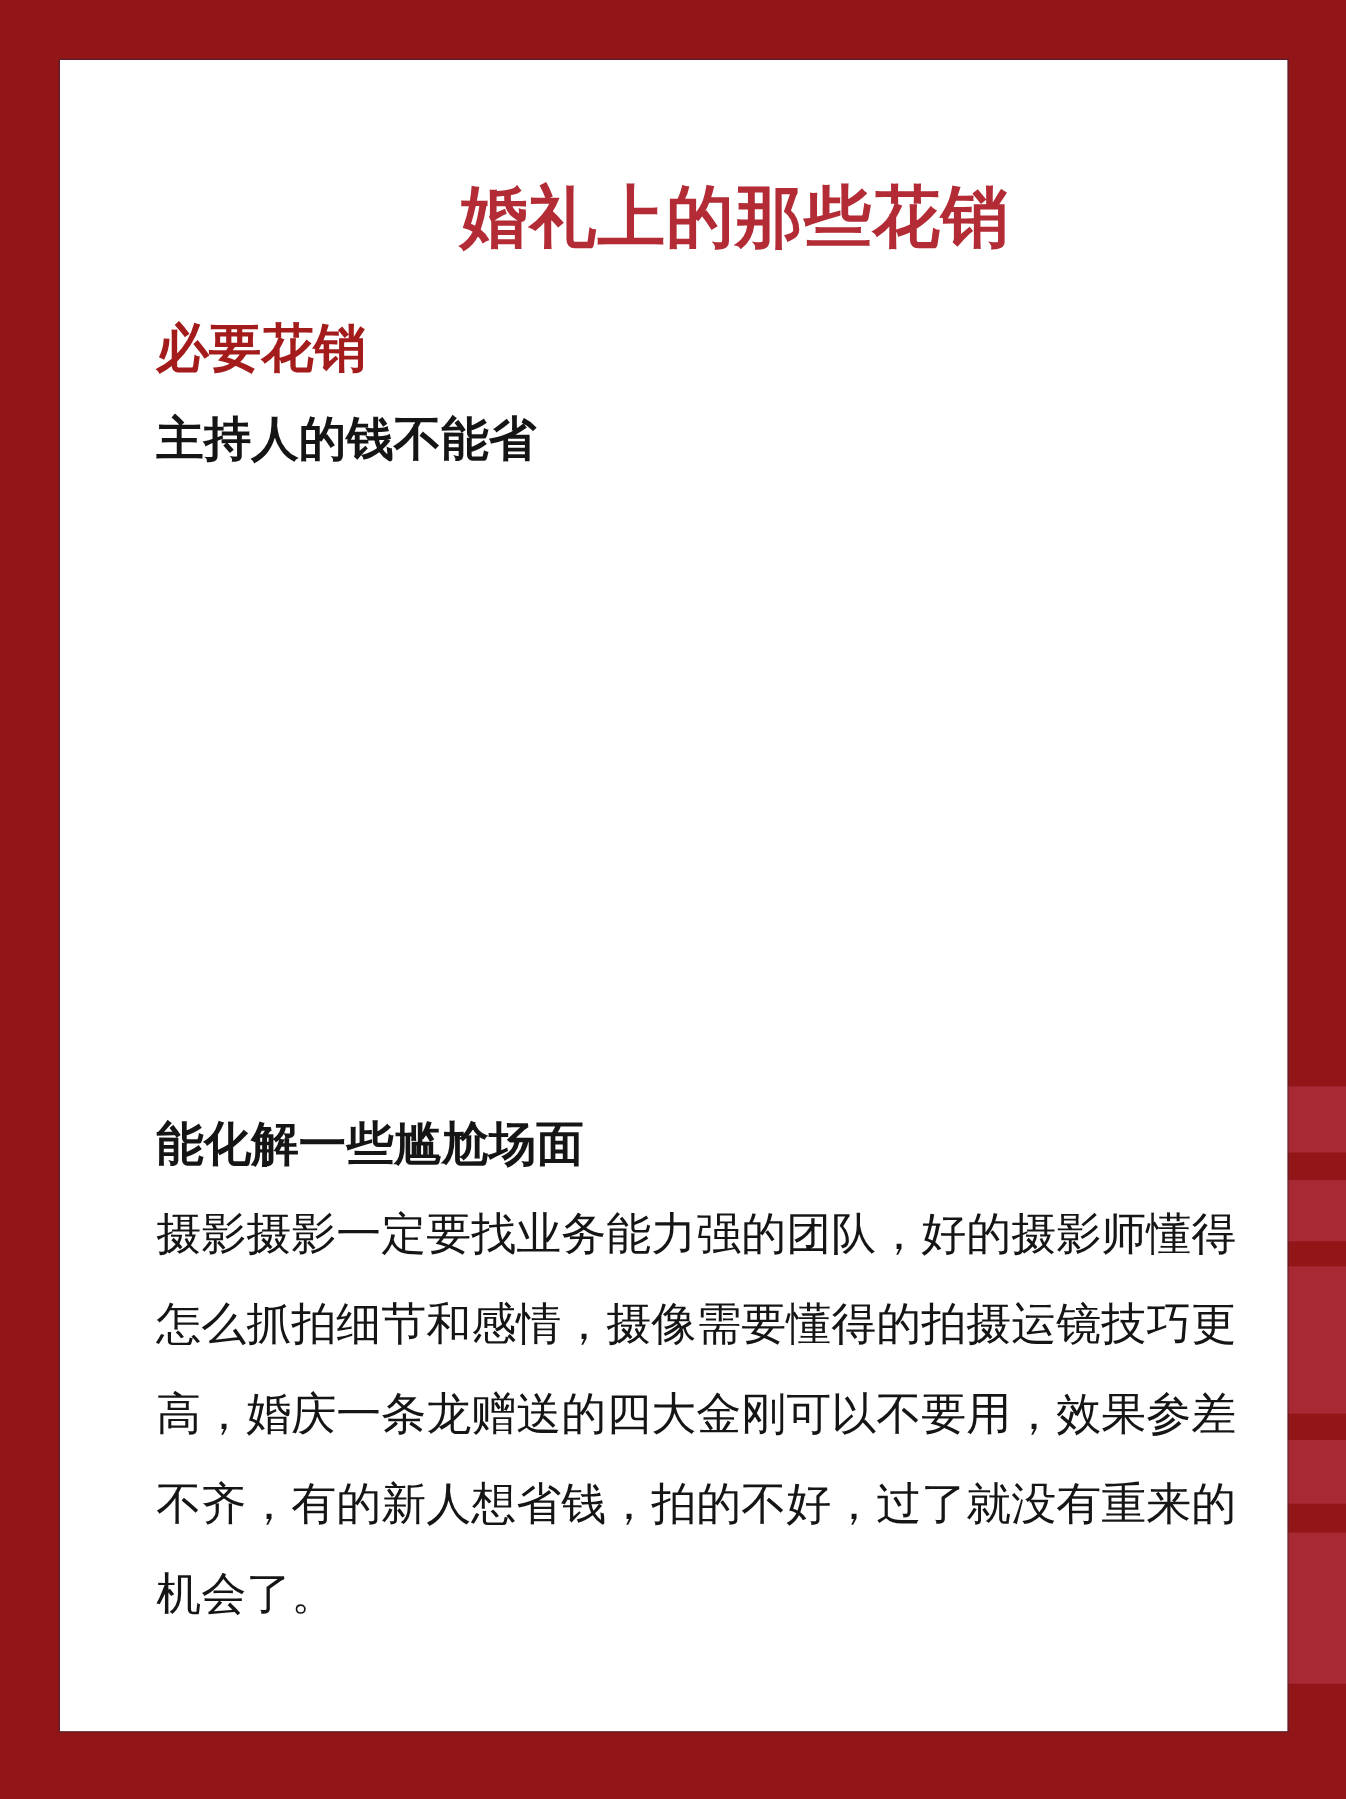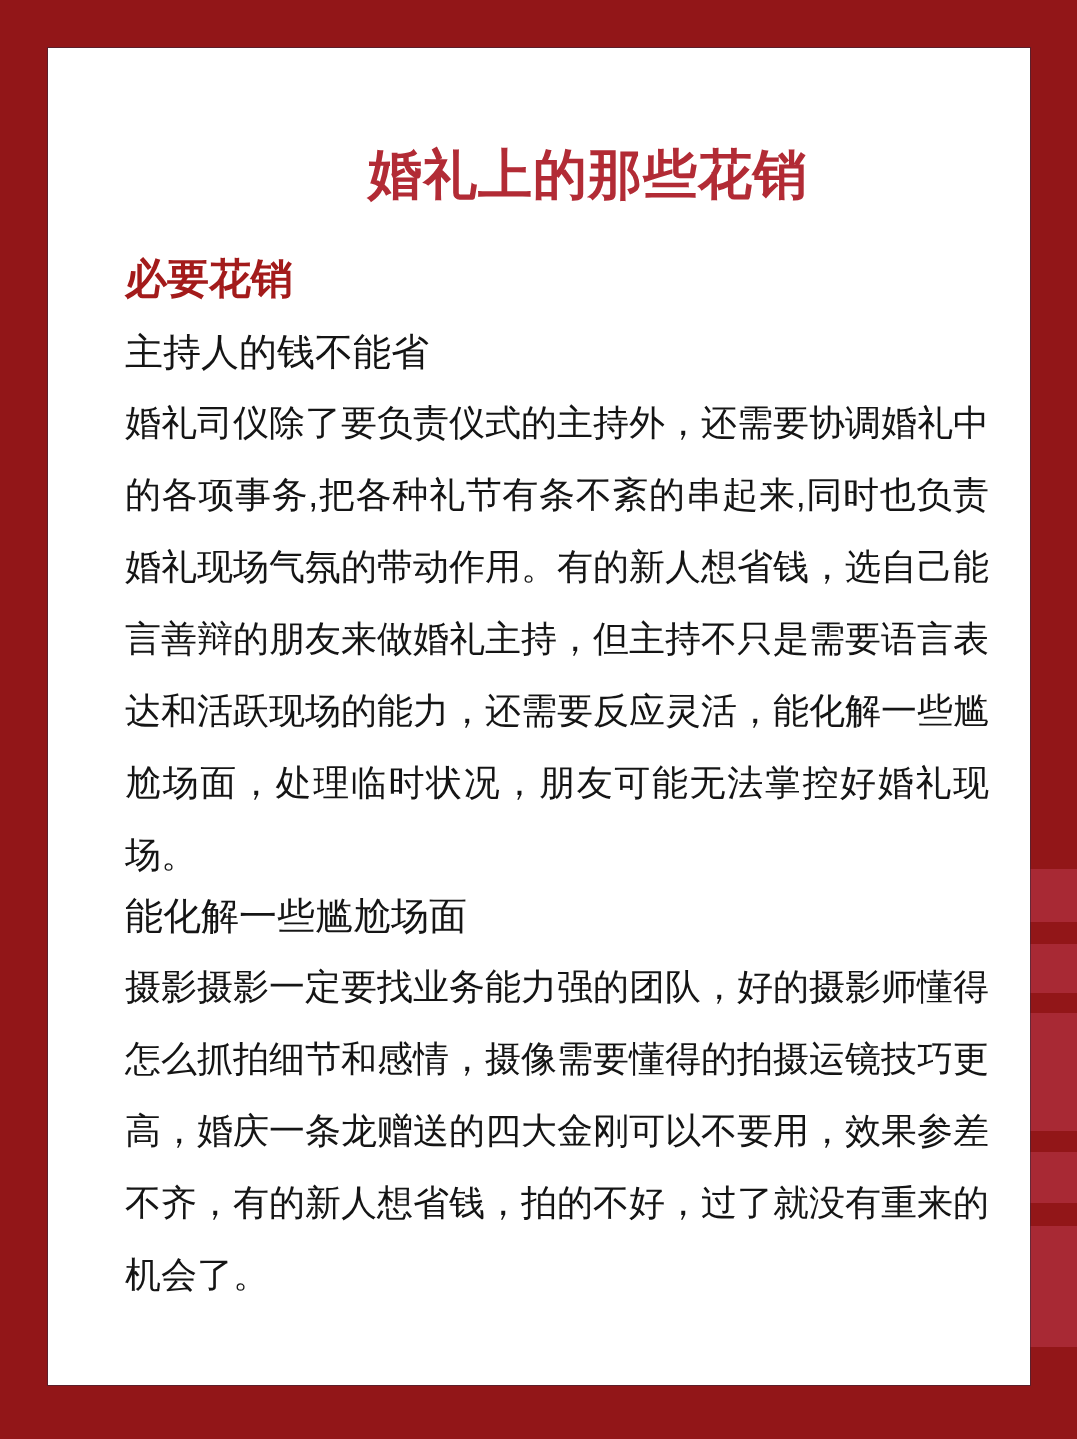--- a/index.html
+++ b/index.html
@@ -58,21 +58,21 @@
     font-size:42px;line-height:50px;
     font-weight:700;
     color:var(--heading-red);
     text-align:center;
   }
   .item-heading{
     position:absolute;
     left:77px;
     margin:0;
     font-size:38px;line-height:46px;
-    font-weight:400;
+    font-weight:700;
     color:var(--text-black);
     text-align:center;
   }
   .h-1{top:281px;}
   .h-2{top:845px;}
   .item-body{
     position:absolute;
     left:77px;width:864px;
     margin:0;
     font-size:36px;line-height:72px;
@@ -97,20 +97,19 @@
   </div>
 
   <div class="card">
 
     <h1 class="page-title">婚礼上的那些花销</h1>
 
     <h2 class="section-heading">必要花销</h2>
 
     <h3 class="item-heading h-1">主持人的钱不能省</h3>
 
-    <p class="item-body b-1">婚礼司仪除了要负责仪式的主持外，还需要协调婚礼中的各项事务,把各种礼节有条不紊的串起来,同时也负责婚礼现场气氛的带动作用。有的新人想省钱，选自己能言善辩的朋友来做婚礼主持，但主持不只是需要语言表达和活跃现场的能力，还需要反应灵活，能化解一些尴尬场面，处理临时状况，朋友可能无法掌控好婚礼现场。</p>
 
     <h3 class="item-heading h-2">能化解一些尴尬场面</h3>
 
     <p class="item-body b-2">摄影摄影一定要找业务能力强的团队，好的摄影师懂得怎么抓拍细节和感情，摄像需要懂得的拍摄运镜技巧更高，婚庆一条龙赠送的四大金刚可以不要用，效果参差不齐，有的新人想省钱，拍的不好，过了就没有重来的机会了。</p>
 
   </div>
 </div>
 
 </body></html>

